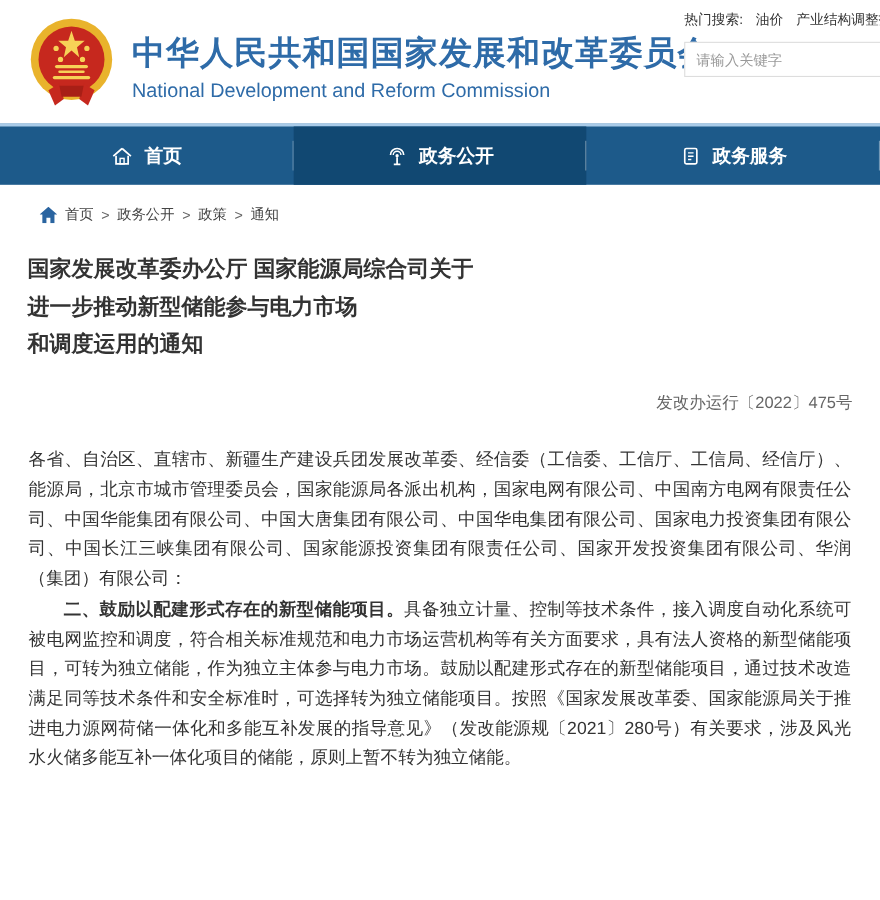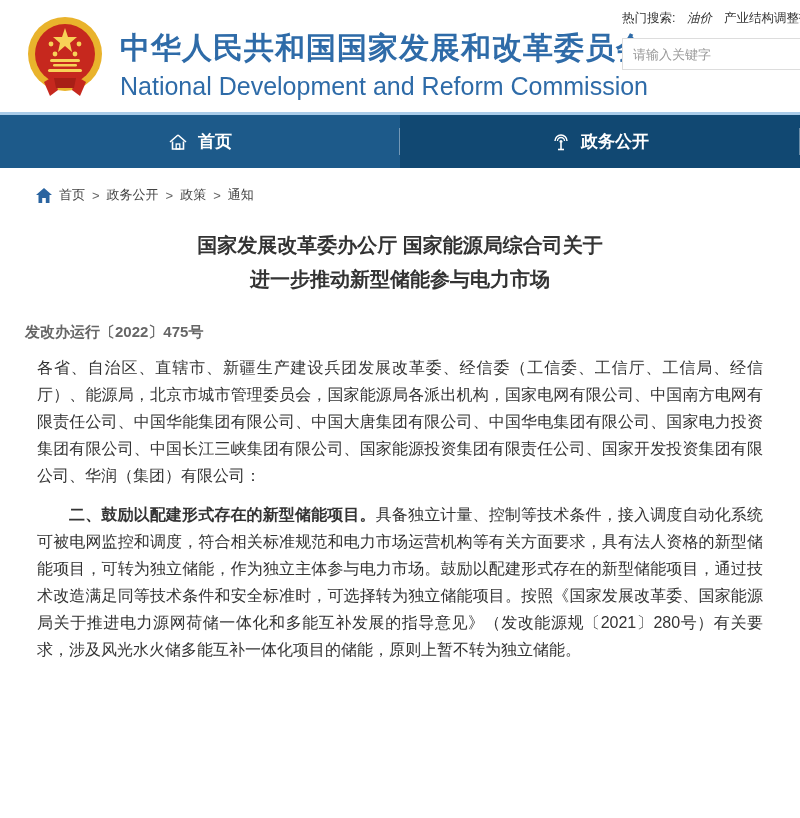--- a/index.html
+++ b/index.html
@@ -5,21 +5,21 @@
   html,body{margin:0;padding:0;}
   body{
     width:800px;height:818px;overflow:hidden;background:#fff;position:relative;
     font-family:"Liberation Sans","DejaVu Sans",sans-serif;
   }
   
   .header{position:relative;height:112px;background:#fff;}
   .emblem{position:absolute;left:24px;top:14px;width:82px;height:86px;}
   .site-title{position:absolute;left:120px;top:28px;}
   .site-title .cn{font-size:30px;font-weight:bold;color:#2e6ba8;letter-spacing:1px;white-space:nowrap;}
-  .site-title .en{font-size:25px;color:#2e6ba8;margin-top:3px;white-space:nowrap;}
+  .site-title .en{font-size:18px;color:#2e6ba8;margin-top:3px;white-space:nowrap;}
   .topsearch{position:absolute;left:622px;top:10px;width:210px;}
   .hot{font-size:12.5px;color:#333;white-space:nowrap;}
   .hot a{color:#333;text-decoration:none;margin-right:12px;}
   .search-input{
     display:block;margin-top:11px;width:196px;height:30px;border:1px solid #ddd;
     padding:0 10px;font-size:13px;color:#666;outline:none;
     font-family:"Liberation Sans","DejaVu Sans",sans-serif;
   }
   .search-input::placeholder{color:#999;}
   
@@ -38,25 +38,25 @@
   .breadcrumb{
     display:flex;align-items:center;gap:7px;padding:18px 0 8px 36px;
     font-size:13px;color:#444;
   }
   .crumb-home-icon{width:16px;height:15px;}
   .crumb-sep{color:#666;}
   .crumb-current{color:#404040;}
   
   .article{padding:16px 25px 0 25px;}
   .art-title{
-    text-align:center;font-size:20px;font-weight:bold;color:#333;line-height:34px;
+    text-align:left;font-size:20px;font-weight:bold;color:#333;line-height:34px;
   }
-  .docnum{text-align:left;font-size:15px;color:#666;margin:27px 0 12px;font-weight:bold;}
+  .docnum{text-align:right;font-size:15px;color:#666;margin:27px 0 29px;}
   .body-text p{
-    font-size:16px;line-height:27px;color:#333;text-align:justify;margin:12px;
+    font-size:16px;line-height:27px;color:#333;text-align:justify;margin:1px;
   }
   .body-text p.indent{text-indent:2em;}
   .body-text strong{font-weight:bold;}
 </style>
 </head>
 <body>
 
 <div class="header">
   <svg class="emblem" viewBox="0 0 82 86">
     <circle cx="41" cy="40" r="37" fill="#e9b32c"></circle>
@@ -72,21 +72,21 @@
     <path d="M20 68 L30 62 L34 76 L26 82 Z" fill="#c6281e"></path>
     <path d="M62 68 L52 62 L48 76 L56 82 Z" fill="#c6281e"></path>
     <path d="M30 64 H52 L50 74 H32 Z" fill="#a81f16"></path>
   </svg>
   <div class="site-title">
     <div class="cn">中华人民共和国国家发展和改革委员会</div>
     <div class="en">National Development and Reform Commission</div>
   </div>
   <div class="topsearch">
     <div class="hot"><span>热门搜索:</span>
-      <a href="#" style="margin-left:8px;font-style:italic;">油价</a><a href="#">产业结构调整指</a>
+      <a href="#" style="margin-left:8px;">油价</a><a href="#">产业结构调整指</a>
     </div>
     <input class="search-input" type="text" placeholder="请输入关键字" style="">
   </div>
 </div>
 
 <div class="nav">
   <div class="nav-item">
     <svg class="nav-icon" viewBox="0 0 20 20">
       <path d="M10 3 L18 10 M10 3 L2 10" stroke="#fff" stroke-width="1.6" fill="none"></path>
       <path d="M4.5 9.5 V17 H15.5 V9.5" stroke="#fff" stroke-width="1.6" fill="none"></path>
@@ -97,39 +97,47 @@
   <div class="nav-item active">
     <svg class="nav-icon" viewBox="0 0 20 20">
       <path d="M4 9 a6 6 0 0 1 12 0" stroke="#fff" stroke-width="1.5" fill="none"></path>
       <path d="M6.5 9 a3.5 3.5 0 0 1 7 0" stroke="#fff" stroke-width="1.3" fill="none"></path>
       <circle cx="10" cy="9.5" r="1.5" fill="#fff"></circle>
       <path d="M10 11 V17" stroke="#fff" stroke-width="1.6"></path>
       <path d="M7 17.5 H13" stroke="#fff" stroke-width="1.6"></path>
     </svg>
     <span>政务公开</span>
   </div>
+  <div class="nav-item">
+    <svg class="nav-icon" viewBox="0 0 20 20">
+      <rect x="4.5" y="3" width="11" height="14" rx="1.5" stroke="#fff" stroke-width="1.5" fill="none"></rect>
+      <path d="M7.5 7 H12.5 M7.5 10 H12.5 M7.5 13 H10.5" stroke="#fff" stroke-width="1.3"></path>
+    </svg>
+    <span>政务服务</span>
+  </div>
 </div>
 
 <div class="breadcrumb">
   <svg class="crumb-home-icon" viewBox="0 0 16 15">
     <path d="M8 0 L16 7 H13.5 V15 H9.8 V10 H6.2 V15 H2.5 V7 H0 Z" fill="#2a64a0"></path>
   </svg>
   <a href="#" style="color:#444;text-decoration:none;">首页</a>
   <span class="crumb-sep">&gt;</span>
   <a href="#" style="color:#444;text-decoration:none;">政务公开</a>
   <span class="crumb-sep">&gt;</span>
   <a href="#" style="color:#444;text-decoration:none;">政策</a>
   <span class="crumb-sep">&gt;</span>
   <span class="crumb-current">通知</span>
 </div>
 
 <div class="article">
   <div class="art-title">
     <div>国家发展改革委办公厅 国家能源局综合司关于</div>
     <div>进一步推动新型储能参与电力市场</div>
+    <div>和调度运用的通知</div>
   </div>
   <div class="docnum">发改办运行〔2022〕475号</div>
 
   <div class="body-text">
     <p><span>各省、自治区、直辖市、新疆生产建设兵团发展改革委、经信委（工信委、工信厅、工信局、经信厅）、能源局，北京市城市管理委员会，国家能源局各派出机构，国家电网有限公司、中国南方电网有限责任公司、中国华能集团有限公司、中国大唐集团有限公司、中国华电集团有限公司、国家电力投资集团有限公司、中国长江三峡集团有限公司、国家能源投资集团有限责任公司、国家开发投资集团有限公司、华润（集团）有限公司：</span></p>
     <p class="indent"><strong>二、鼓励以配建形式存在的新型储能项目。</strong><span>具备独立计量、控制等技术条件，接入调度自动化系统可被电网监控和调度，符合相关标准规范和电力市场运营机构等有关方面要求，具有法人资格的新型储能项目，可转为独立储能，作为独立主体参与电力市场。鼓励以配建形式存在的新型储能项目，通过技术改造满足同等技术条件和安全标准时，可选择转为独立储能项目。按照《国家发展改革委、国家能源局关于推进电力源网荷储一体化和多能互补发展的指导意见》（发改能源规〔2021〕280号）有关要求，涉及风光水火储多能互补一体化项目的储能，原则上暂不转为独立储能。</span></p>
 
   </div>
 </div>
 

